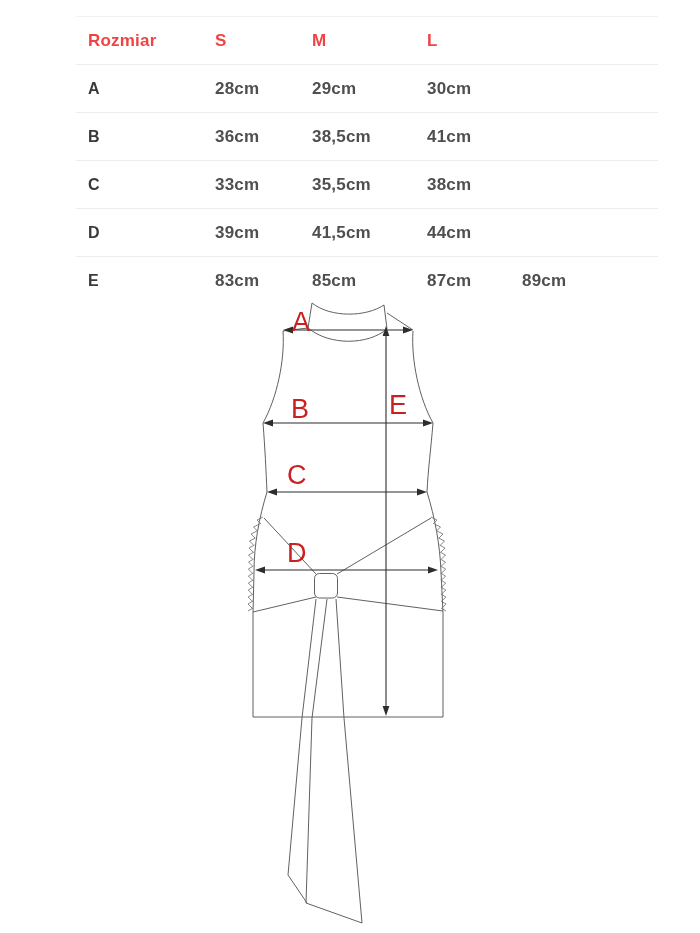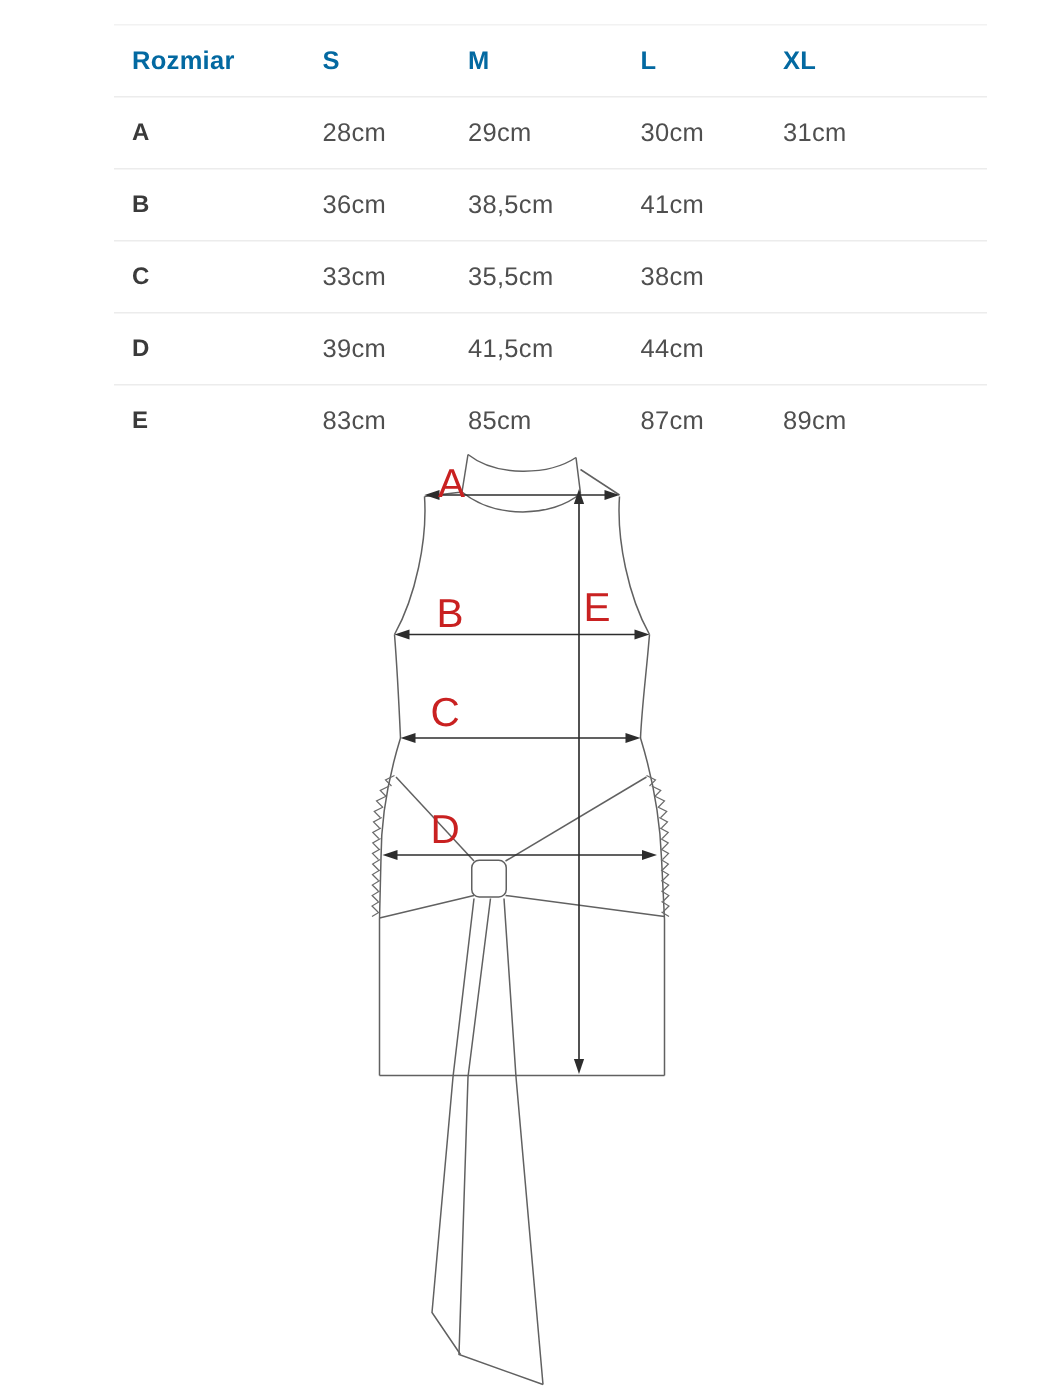--- a/index.html
+++ b/index.html
@@ -8,50 +8,48 @@
     font-family:"Liberation Sans",sans-serif;overflow:hidden;
   }
   
   .table-wrap{position:absolute;left:76px;top:16px;width:582px;border-top:1px solid #f2f2f2;}
   .t-row{
     display:grid;grid-template-columns:127px 97px 115px 95px 1fr;
     align-items:center;height:48px;padding-left:12px;box-sizing:border-box;
     border-bottom:1px solid #ececec;
   }
   .t-row.last{border-bottom:none;}
-  .th{font-size:17px;font-weight:700;color:#0369a1;letter-spacing:.2px;}
+  .th{font-size:17px;font-weight:700;color:#ef4444;letter-spacing:.2px;}
   .rl{font-size:16px;font-weight:700;color:#3a3a3a;}
-  .tv{font-size:17px;font-weight:400;color:#4f4f4f;letter-spacing:.2px;}
+  .tv{font-size:17px;font-weight:700;color:#4f4f4f;letter-spacing:.2px;}
   
   .diagram-svg{position:absolute;left:0;top:0;width:700px;height:933px;}
   .m-label{
     position:absolute;font-size:27px;font-weight:400;color:#c92121;
     line-height:1;letter-spacing:0;
   }
 </style>
 </head>
 <body>
 
 <div class="screen">
 
   <div class="table-wrap">
     <div class="t-row">
       <div class="th">Rozmiar</div>
       <div class="th">S</div>
       <div class="th">M</div>
       <div class="th">L</div>
-      <div class="th">XL</div>
     </div>
 
     <div class="t-row">
       <div class="rl">A</div>
       <div class="tv">28cm</div>
       <div class="tv">29cm</div>
       <div class="tv">30cm</div>
-      <div class="tv">31cm</div>
     </div>
 
     <div class="t-row">
       <div class="rl">B</div>
       <div class="tv">36cm</div>
       <div class="tv">38,5cm</div>
       <div class="tv">41cm</div>
     </div>
 
     <div class="t-row">

